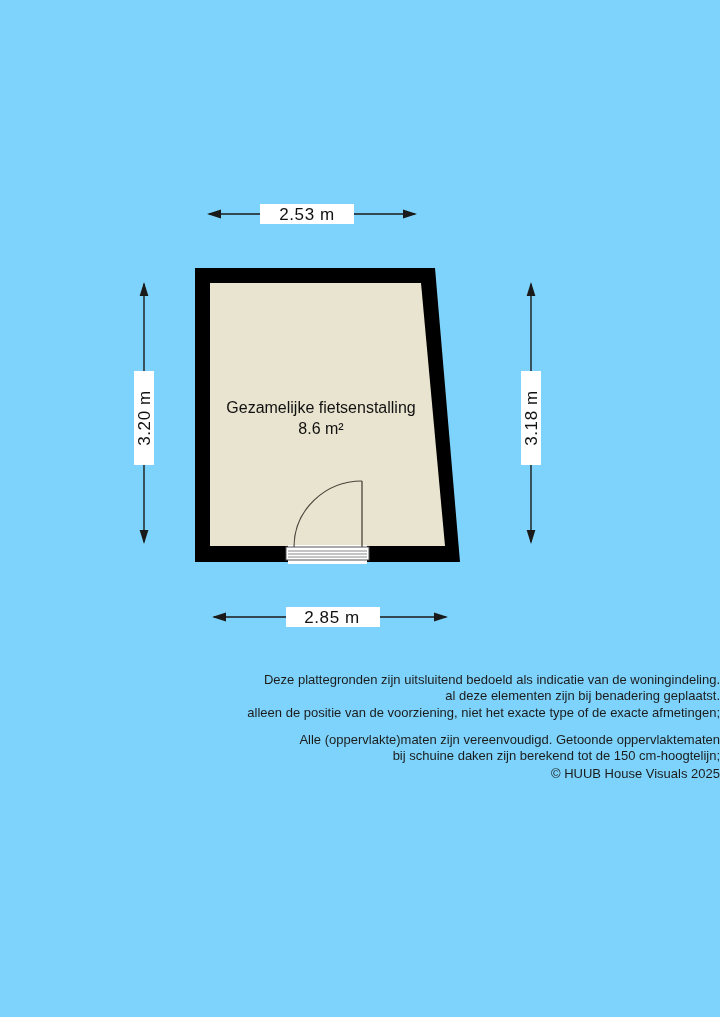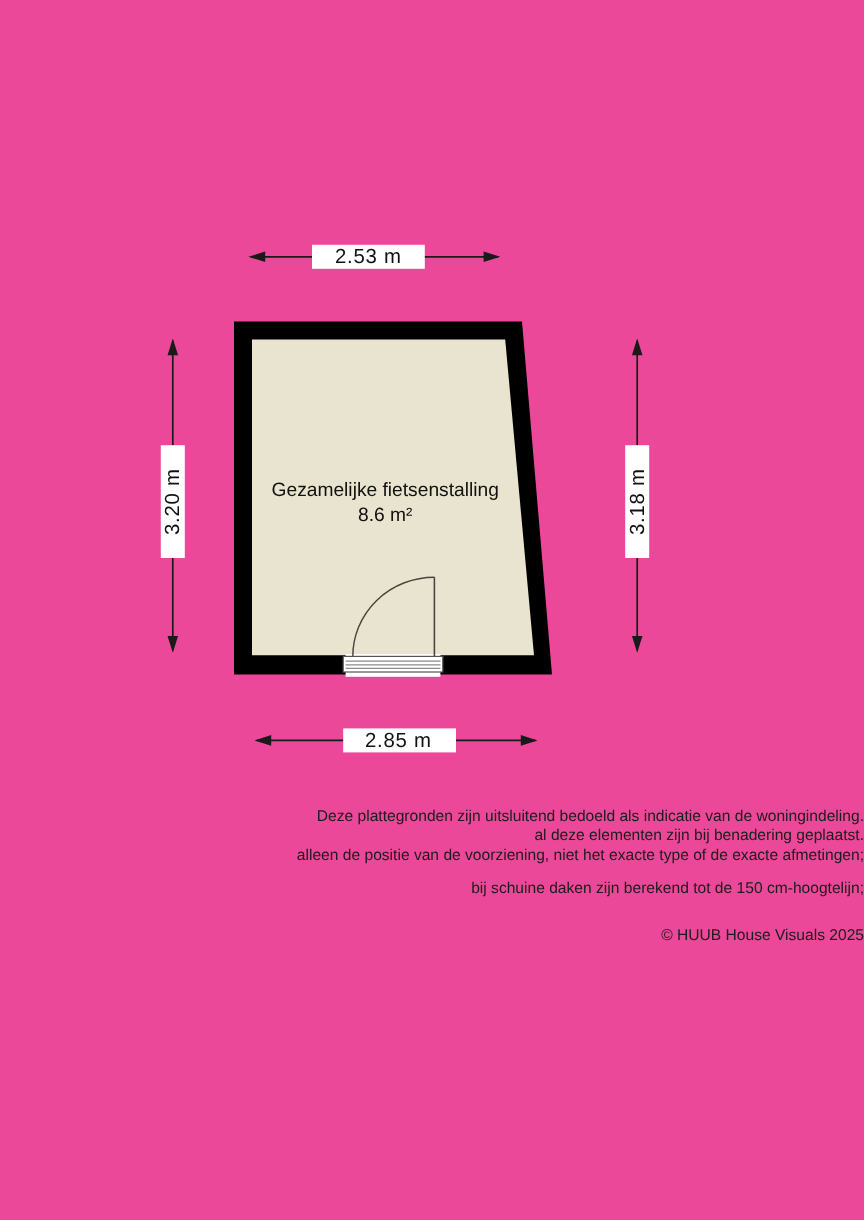--- a/index.html
+++ b/index.html
@@ -1,20 +1,20 @@
 <!DOCTYPE html>
 <html><head>
 <meta charset="utf-8">
 <style>
   html, body { margin: 0; padding: 0; background: #ffffff; }
   #canvas {
     position: relative;
     width: 720px;
     height: 1017px;
-    background: #ec4899;
+    background: #7dd3fc;
     font-family: "Liberation Sans", sans-serif;
     overflow: hidden;
   }
   svg { display: block; }
 
   
   .dim line { stroke: #1a1a1a; stroke-width: 1.4; }
   .dim .ah { fill: #1a1a1a; stroke: none; }
   .dim .gap { fill: #ffffff; stroke: none; }
   .dim text {
@@ -38,21 +38,21 @@
     top: 672px;
     left: 0;
     width: 720px;
     text-align: right;
     font-size: 13px;
     line-height: 16.3px;
     color: #1c1c1c;
     white-space: nowrap;
   }
   .disclaimer .para2 { margin-top: 11px; }
-  .disclaimer .copyright { margin-top: 23px; }
+  .disclaimer .copyright { margin-top: 2px; }
 </style>
 </head>
 <body>
 
 <div id="canvas">
 
   <svg width="720" height="660" viewBox="0 0 720 660">
 
     <polygon points="195,268 435,268 460,562 195,562" fill="#000000"></polygon>
 
@@ -104,18 +104,19 @@
 
     <text class="roomtext" x="321" y="413">Gezamelijke fietsenstalling</text>
     <text class="roomtext" x="321" y="434">8.6 m²</text>
   </svg>
 
   <div class="disclaimer">
     <div>Deze plattegronden zijn uitsluitend bedoeld als indicatie van de woningindeling.</div>
     <div>al deze elementen zijn bij benadering geplaatst.</div>
     <div>alleen de positie van de voorziening, niet het exacte type of de exacte afmetingen;</div>
     <div class="para2">
+      <div>Alle (oppervlakte)maten zijn vereenvoudigd. Getoonde oppervlaktematen</div>
       <div>bij schuine daken zijn berekend tot de 150 cm-hoogtelijn;</div>
     </div>
     <div class="copyright">© HUUB House Visuals 2025</div>
   </div>
 
 </div>
 
 </body></html>

